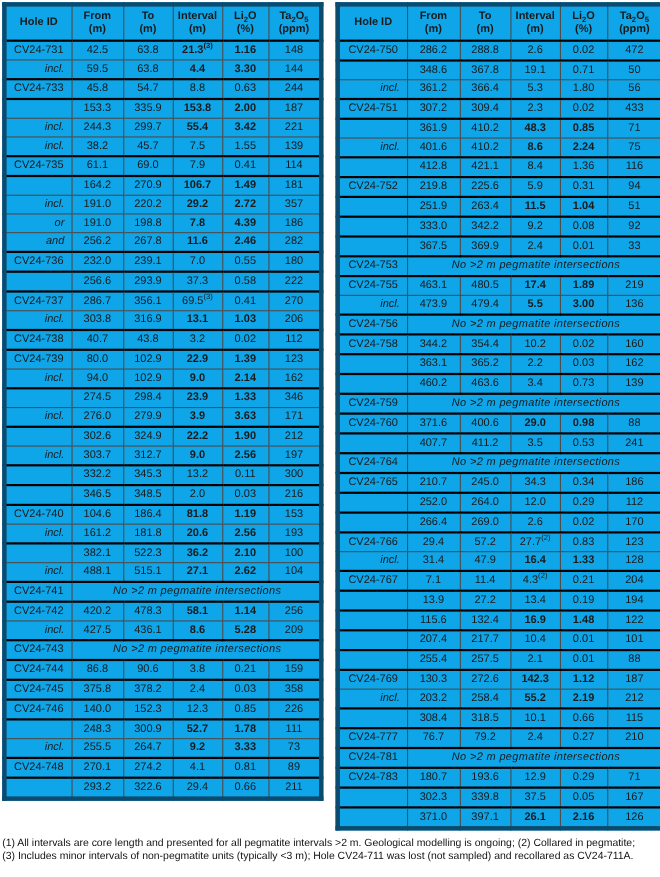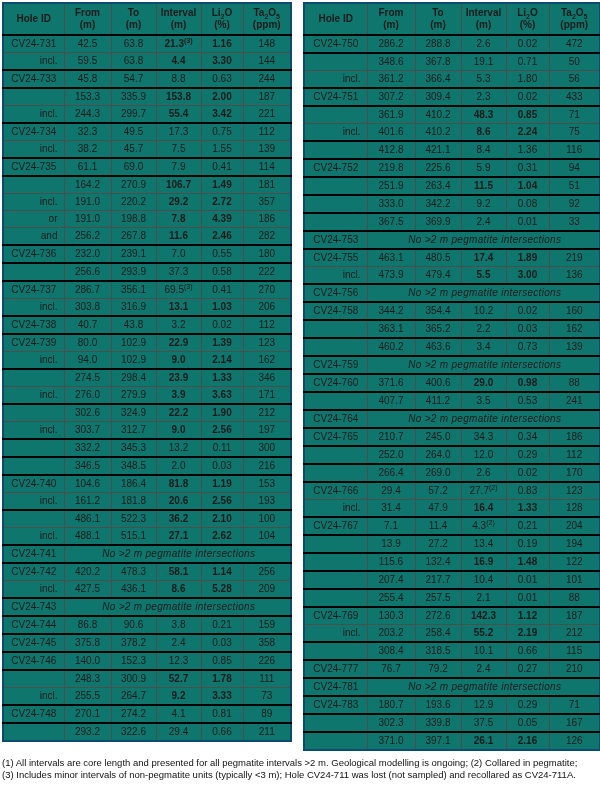--- a/index.html
+++ b/index.html
@@ -1,26 +1,26 @@
 <!DOCTYPE html>
 <html><head>
 <meta charset="utf-8">
 <style>
   html,body{margin:0;padding:0;background:#fff;width:600px;height:797px;overflow:hidden;
     font-family:"Liberation Sans","DejaVu Sans",sans-serif;color:#1a1a1a;}
   .wrap{display:flex;gap:11px;align-items:flex-start;padding:2px 1px 0 2px;}
-  table{border-collapse:collapse;border:2px solid #0c4a6e;table-layout:fixed;background:#0f766e;}
+  table{border-collapse:collapse;border:4px solid #0c4a6e;table-layout:fixed;background:#0ea5e9;}
   .t-left{width:288px;}
   .t-right{width:296px;}
   td,th{border:1px solid #4d4d4d;font-size:10px;line-height:12px;padding:2px 1px;
     text-align:center;overflow:hidden;white-space:nowrap;}
   thead th{font-weight:bold;border-bottom:2px solid #000;padding:3px 1px;font-size:10px;}
   tr.parent td{border-top:2px solid #000;}
   td.hole{}
-  td.lbl{text-align:right;padding-right:6px;}
+  td.lbl{text-align:right;font-style:italic;padding-right:6px;}
   td.bold{font-weight:bold;}
   td.note{text-align:center;font-style:italic;padding-left:4px;letter-spacing:0.3px;}
   sub{font-size:7px;line-height:0;}
   sup{font-size:7px;line-height:0;vertical-align:super;}
   .footnotes{padding:6px 2px 0 2px;font-size:9.5px;line-height:12px;color:#111;}
   .footnotes div{white-space:nowrap;}
 </style>
 </head>
 <body>
 
@@ -78,28 +78,20 @@
           <td>187</td>
         </tr>
         <tr class="child">
           <td class="hole lbl">incl.</td>
           <td>244.3</td>
           <td>299.7</td>
           <td class="bold">55.4</td>
           <td class="bold">3.42</td>
           <td>221</td>
         </tr>
-        <tr class="parent">
-          <td class="hole">CV24-734</td>
-          <td>32.3</td>
-          <td>49.5</td>
-          <td>17.3</td>
-          <td>0.75</td>
-          <td>112</td>
-        </tr>
         <tr class="child">
           <td class="hole lbl">incl.</td>
           <td>38.2</td>
           <td>45.7</td>
           <td>7.5</td>
           <td>1.55</td>
           <td>139</td>
         </tr>
         <tr class="parent">
           <td class="hole">CV24-735</td>
@@ -256,21 +248,21 @@
         <tr class="child">
           <td class="hole lbl">incl.</td>
           <td>161.2</td>
           <td>181.8</td>
           <td class="bold">20.6</td>
           <td class="bold">2.56</td>
           <td>193</td>
         </tr>
         <tr class="parent">
           <td class="hole"></td>
-          <td>486.1</td>
+          <td>382.1</td>
           <td>522.3</td>
           <td class="bold">36.2</td>
           <td class="bold">2.10</td>
           <td>100</td>
         </tr>
         <tr class="child">
           <td class="hole lbl">incl.</td>
           <td>488.1</td>
           <td>515.1</td>
           <td class="bold">27.1</td>

